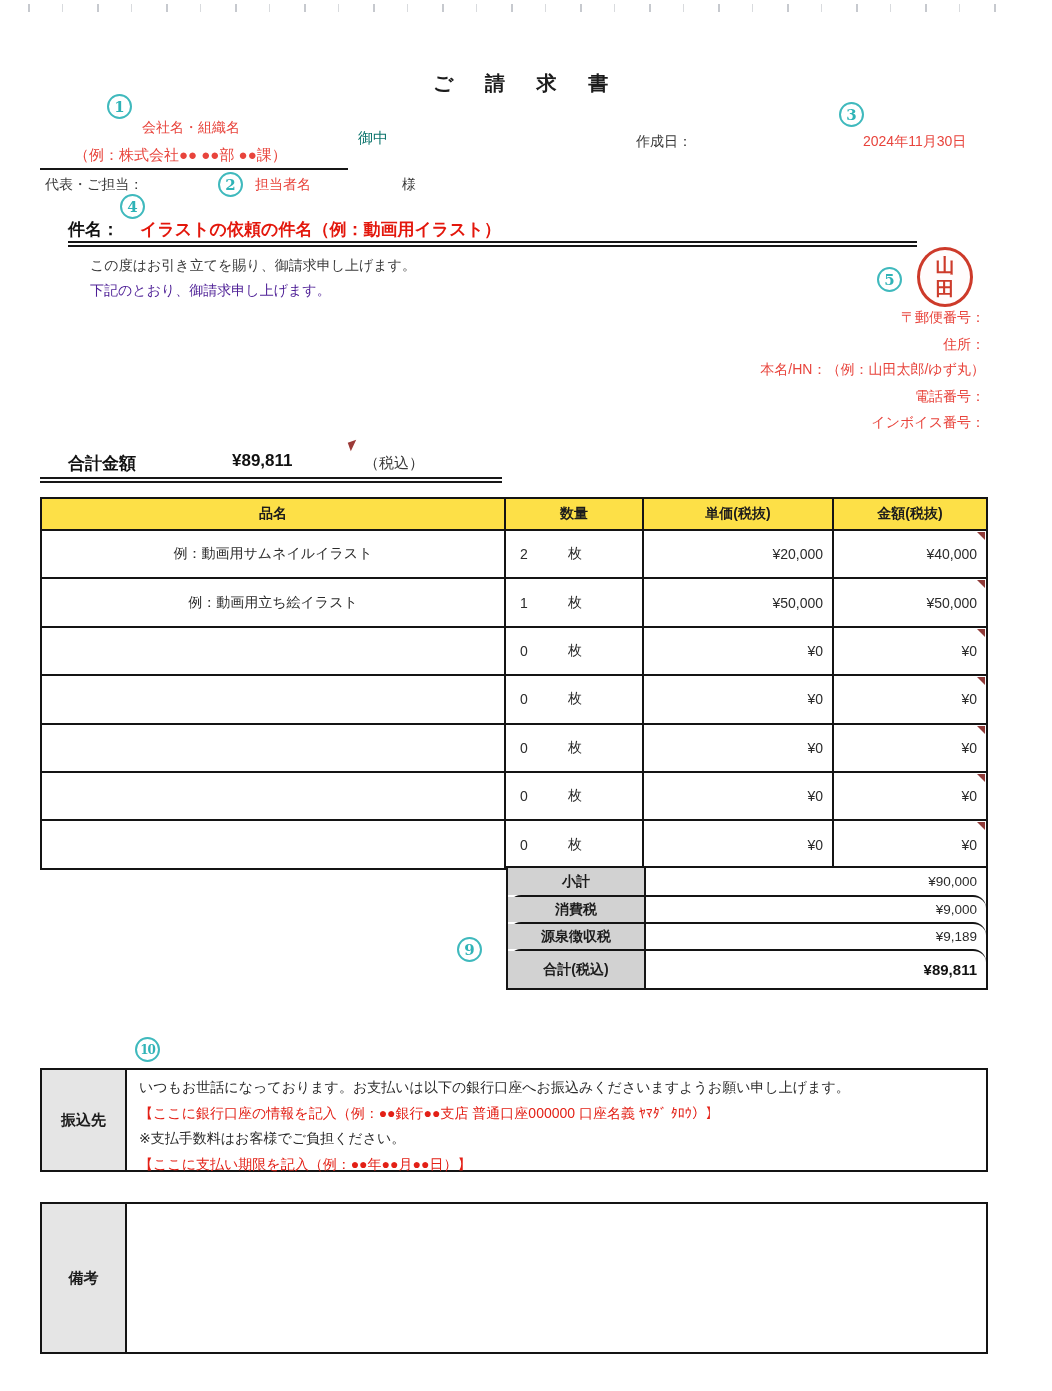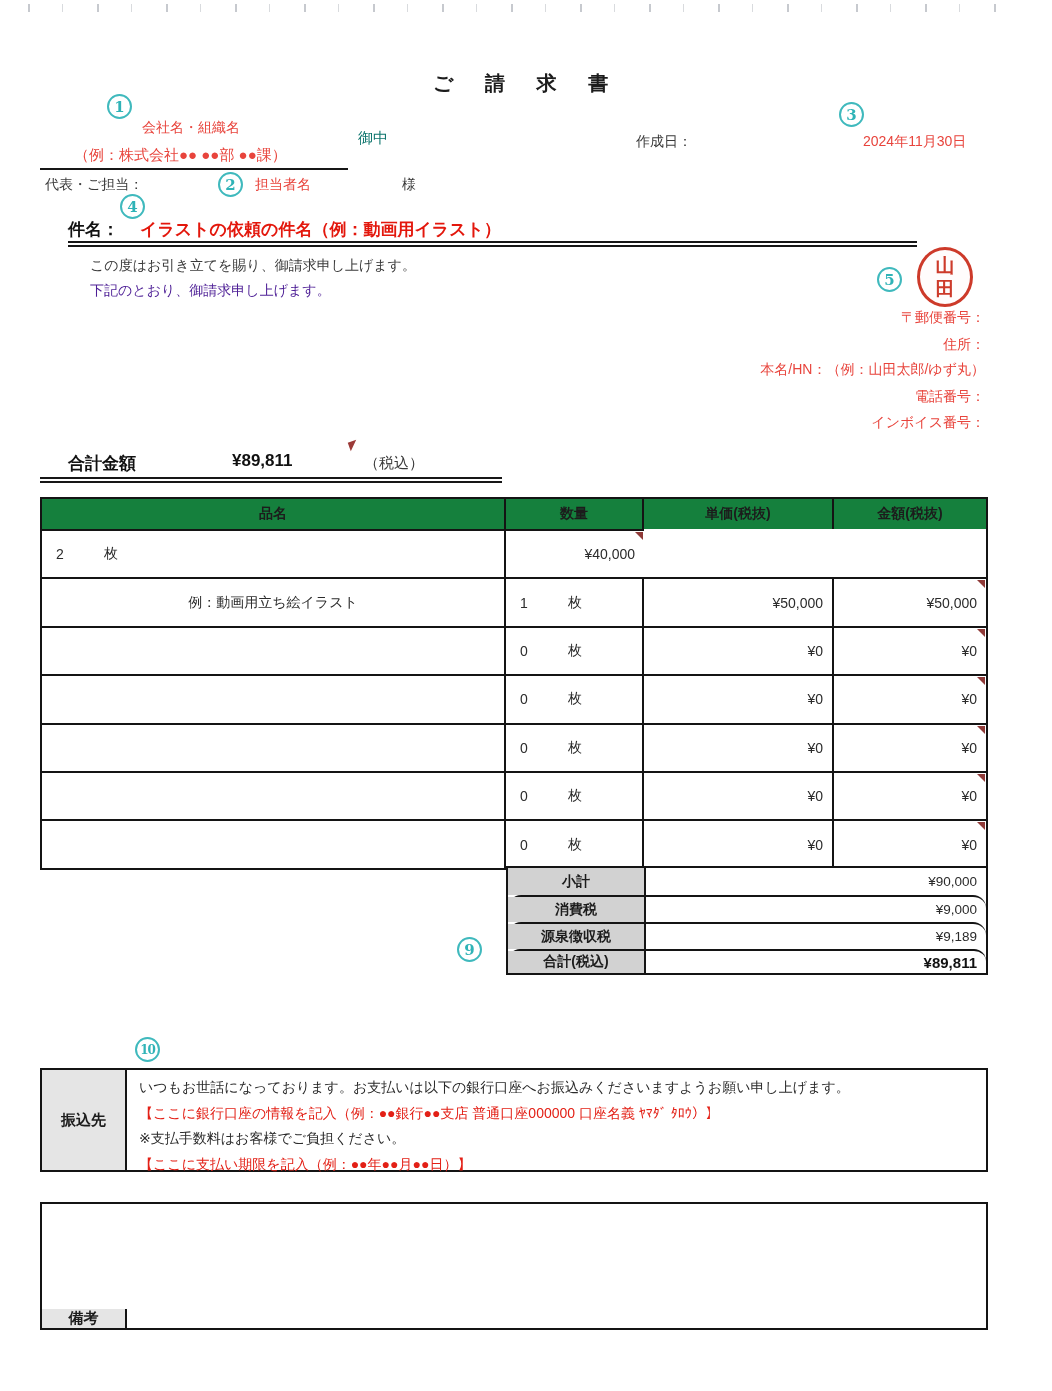--- a/index.html
+++ b/index.html
@@ -47,41 +47,41 @@
     width:0;height:0;border-top:9px solid #9c3a38;border-right:9px solid transparent;
     transform:rotate(-20deg);
   }
   .corner{
     position:absolute;top:1px;right:1px;width:0;height:0;
     border-top:8px solid #8f3a38;border-left:8px solid transparent;
   }
   
   #items{left:40px;top:497px;width:948px;border:2px solid #141414;box-sizing:border-box;background:#fff;}
   .irow{display:grid;grid-template-columns:464px 138px 190px 152px;}
-  .irow.head{height:30px;background:#15803d;}
+  .irow.head{height:30px;background:#fde047;}
   .irow.data{height:48.4px;}
   .cell{border-right:2px solid #141414;box-sizing:border-box;position:relative;
         display:flex;align-items:center;font-size:14px;color:#2b2b2b;}
   .cell:last-child{border-right:none;}
   .irow.data .cell{border-top:2px solid #141414;}
   .cell.center{justify-content:center;}
   .cell.rt{justify-content:flex-end;padding-right:9px;}
   .head .cell{font-weight:bold;font-size:14px;color:#1c1c1c;justify-content:center;}
   .qty-num{position:absolute;left:14px;}
   .qty-unit{position:absolute;left:62px;}
   
   #summary{left:506px;top:866px;width:482px;border:2px solid #141414;box-sizing:border-box;background:#fff;}
   .srow{display:flex;border-top:2px solid #141414;box-sizing:border-box;border-radius:13px;}
   .srow:first-child{border-top:none;}
   .srow .lab{width:138px;background:#d2d2d2;border-right:2px solid #141414;box-sizing:border-box;
      display:flex;align-items:center;justify-content:center;font-weight:bold;font-size:14px;color:#1c1c1c;}
   .srow .val{flex:1;display:flex;align-items:center;justify-content:flex-end;
      padding-right:9px;font-size:13.5px;color:#2b2b2b;}
   .srow.h27{height:27px;}
-  .srow.h39{height:24px;}
+  .srow.h39{height:39px;}
   .srow.total .val{font-weight:bold;font-size:15px;color:#111;}
   
   .labelbox{left:40px;width:948px;border:2px solid #141414;box-sizing:border-box;display:flex;background:#fff;}
   .labelbox .side{width:85px;background:#e5e5e5;border-right:2px solid #141414;box-sizing:border-box;
      display:flex;align-items:center;justify-content:center;font-weight:bold;font-size:15px;color:#1c1c1c;}
   .labelbox .body{flex:1;padding:5px 12px;box-sizing:border-box;position:relative;}
   .bank-line{font-size:14px;line-height:25.5px;white-space:nowrap;color:#2b2b2b;}
   .bank-line.redline{color:#e32016;}
 </style>
 </head>
@@ -141,24 +141,26 @@
 
 <div class="abs" id="items">
   <div class="irow head">
     <div class="cell">品名</div>
     <div class="cell">数量</div>
     <div class="cell">単価(税抜)</div>
     <div class="cell">金額(税抜)</div>
   </div>
 
   <div class="irow data">
+    <div class="cell center">例：動画用サムネイルイラスト</div>
     <div class="cell">
       <span class="qty-num">2</span>
       <span class="qty-unit">枚</span>
     </div>
+    <div class="cell rt">¥20,000</div>
     <div class="cell rt">
       <span class="corner"></span>
       <span>¥40,000</span>
     </div>
   </div>
 
   <div class="irow data">
     <div class="cell center">例：動画用立ち絵イラスト</div>
     <div class="cell">
       <span class="qty-num">1</span>
@@ -259,16 +261,16 @@
 <div class="abs labelbox" style="top:1068px;height:104px;">
   <div class="side">振込先</div>
   <div class="body">
     <div class="bank-line">いつもお世話になっております。お支払いは以下の銀行口座へお振込みくださいますようお願い申し上げます。</div>
     <div class="bank-line redline">【ここに銀行口座の情報を記入（例：●●銀行●●支店 普通口座000000 口座名義 ﾔﾏﾀﾞ ﾀﾛｳ）】</div>
     <div class="bank-line">※支払手数料はお客様でご負担ください。</div>
     <div class="bank-line redline">【ここに支払い期限を記入（例：●●年●●月●●日）】</div>
   </div>
 </div>
 
-<div class="abs labelbox" style="top:1202px;height:128px;align-items:flex-end;">
+<div class="abs labelbox" style="top:1202px;height:152px;">
   <div class="side">備考</div>
   <div class="body"></div>
 </div>
 
 </body></html>

